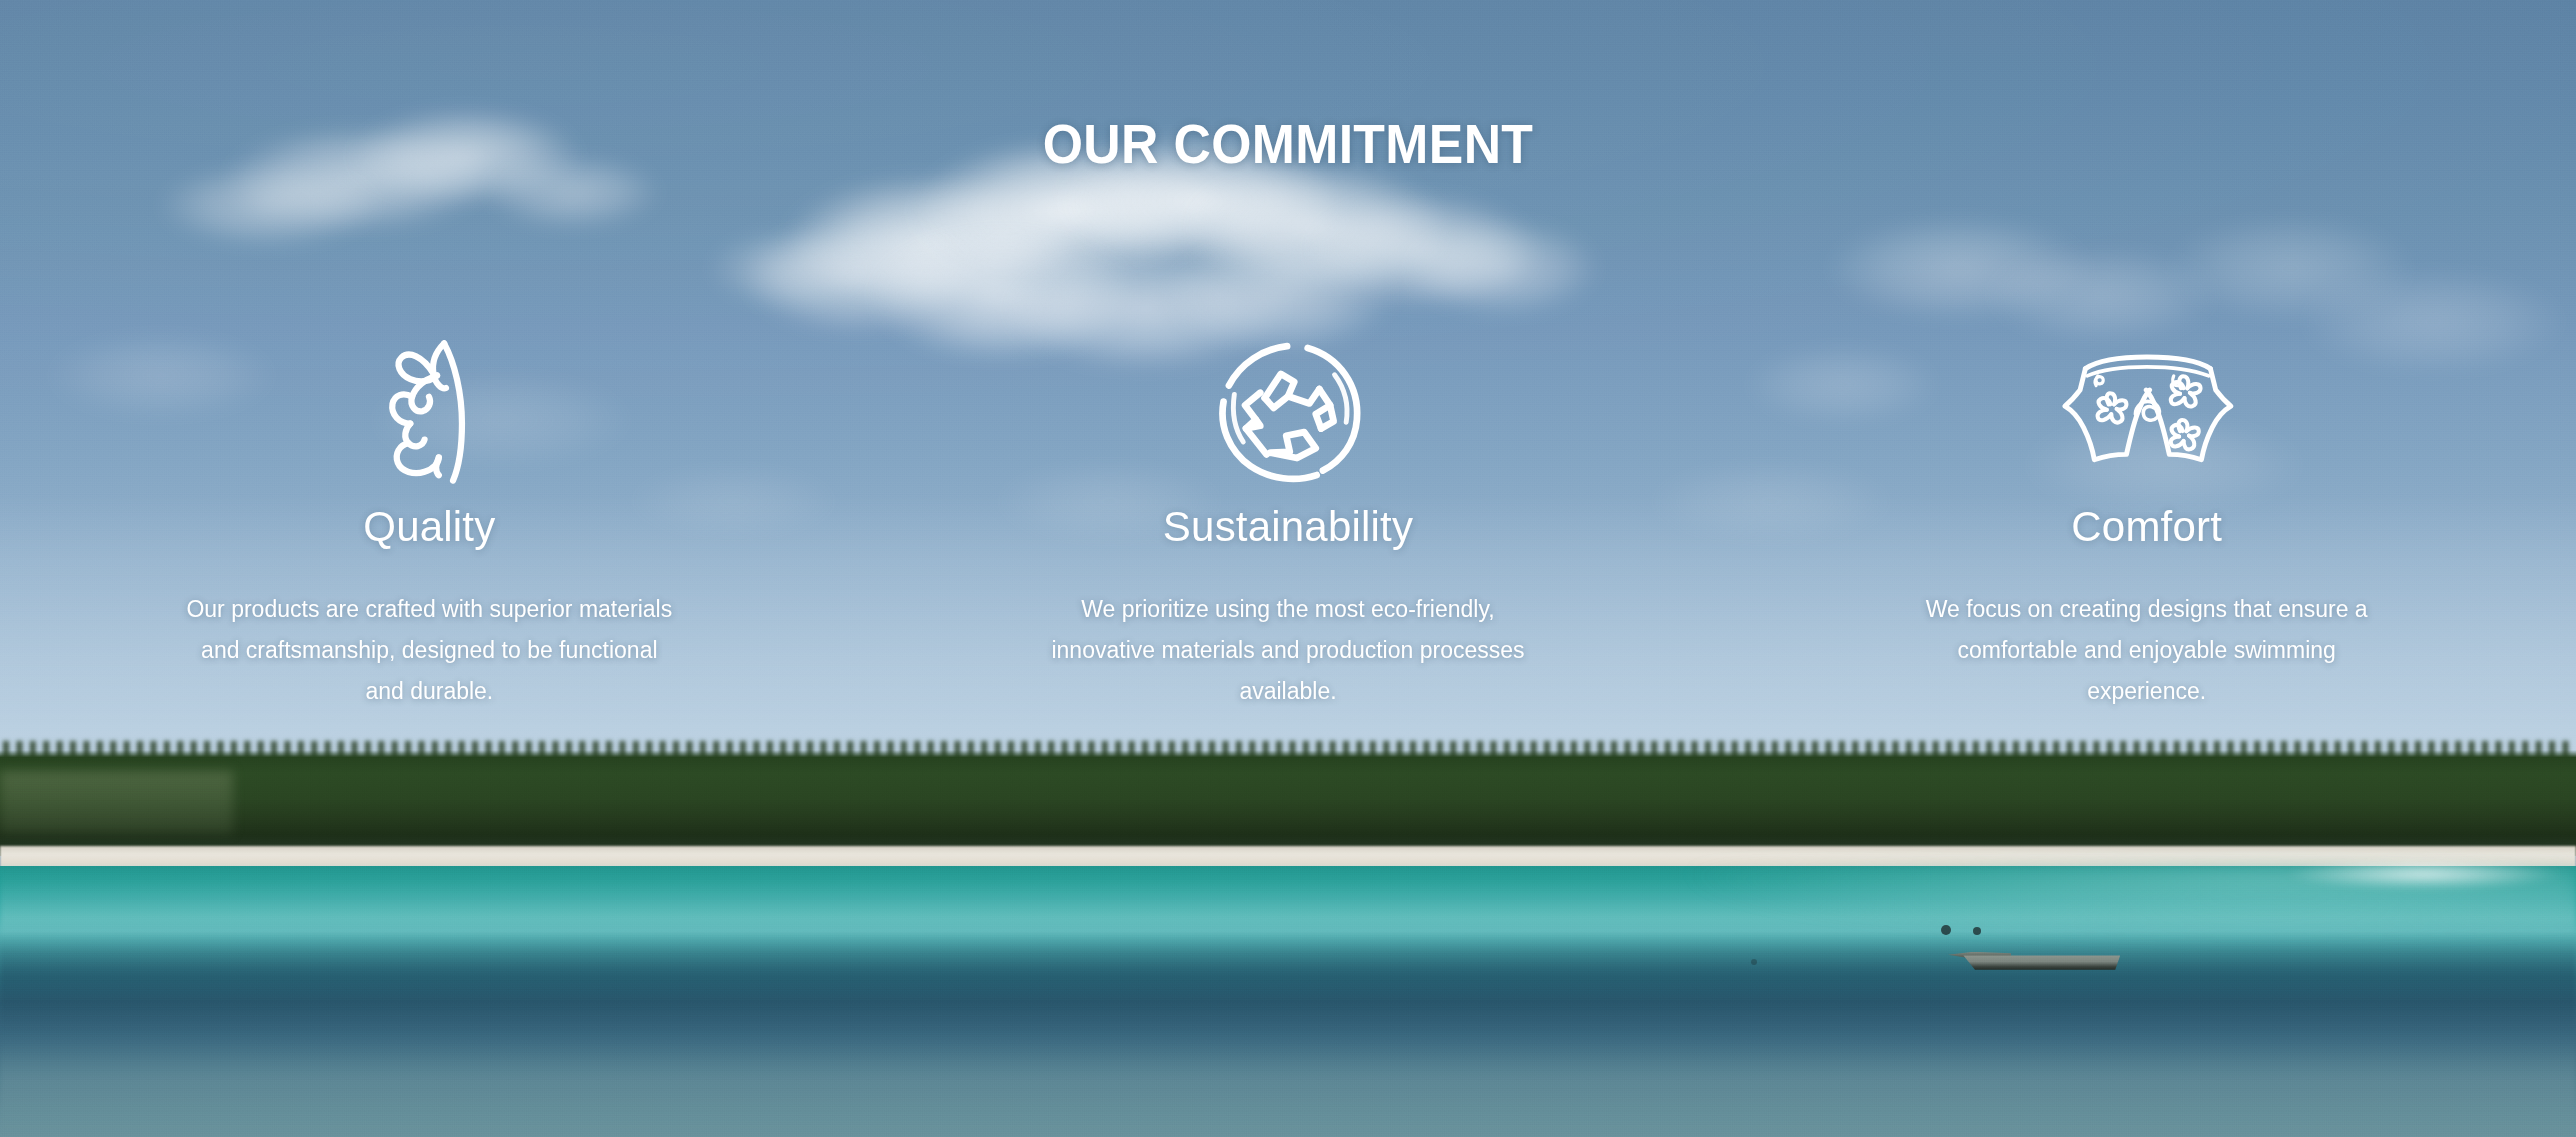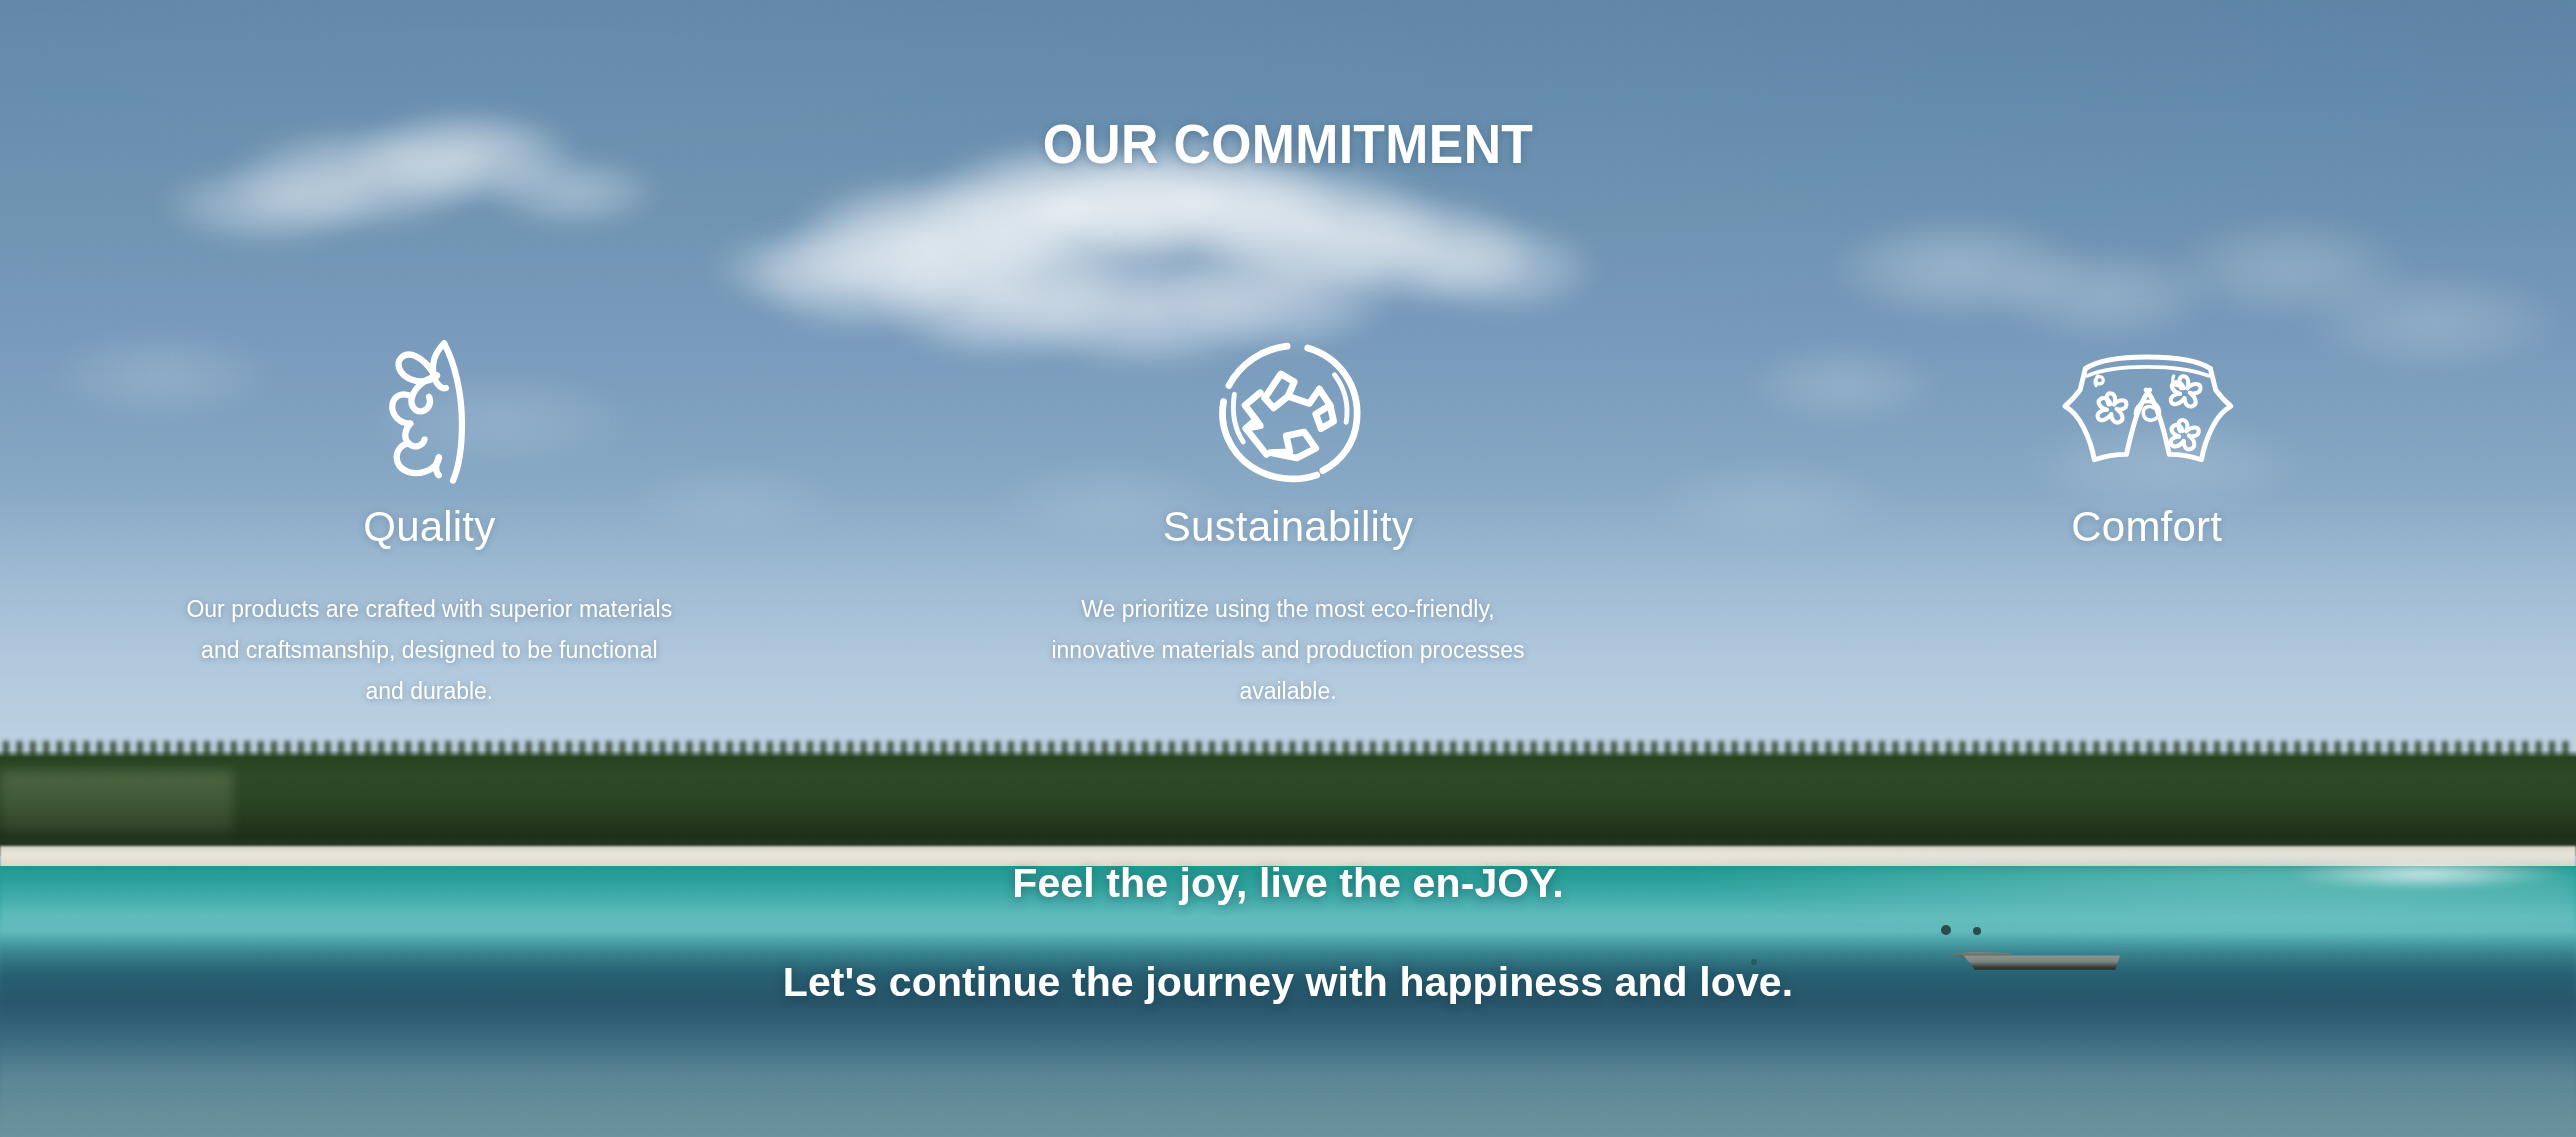--- a/index.html
+++ b/index.html
@@ -373,24 +373,21 @@
               <path d="M139 92 C146 86 153 87 153 92 C153 97 147 99 142 97"></path>
               <path d="M142 97 C149 102 150 110 144 112 C139 114 136 109 136 103"></path>
               <path d="M136 103 C131 110 124 111 122 106 C120 101 126 98 131 98"></path>
               <path d="M131 98 C123 96 120 89 125 86 C130 83 134 87 135 92"></path>
             </g>
 
             <path d="M103 66 C96 62 90 66 91 73 C92 80 101 82 106 77 C112 71 108 61 99 59 C90 57 82 64 82 73" stroke-width="4"></path>
           </svg>
         </div>
         <div class="pillar-title">Comfort</div>
+        <p class="pillar-body">We focus on creating designs that ensure a comfortable and enjoyable swimming experience.</p>
       </div>
 
     </div>
 
-    <div class="taglines">
-      <div class="tagline tagline-1">Feel the joy, live the en-JOY.</div>
-      <div class="tagline tagline-2">Let's continue the journey with happiness and love.</div>
-    </div>
 
   </div>
 </div>
 
 
 </body></html>

